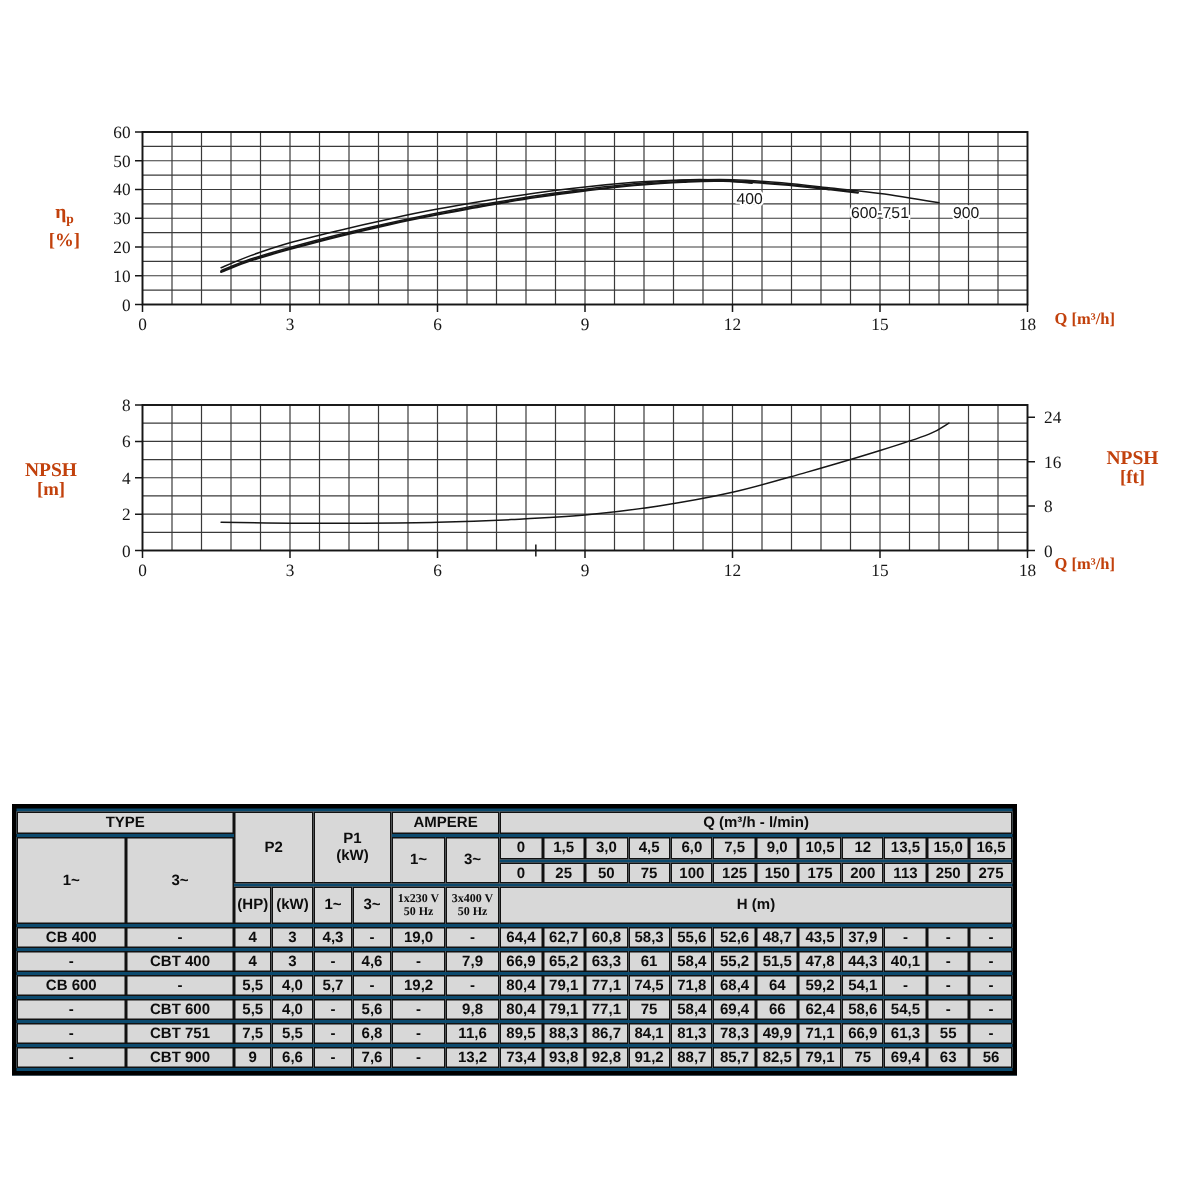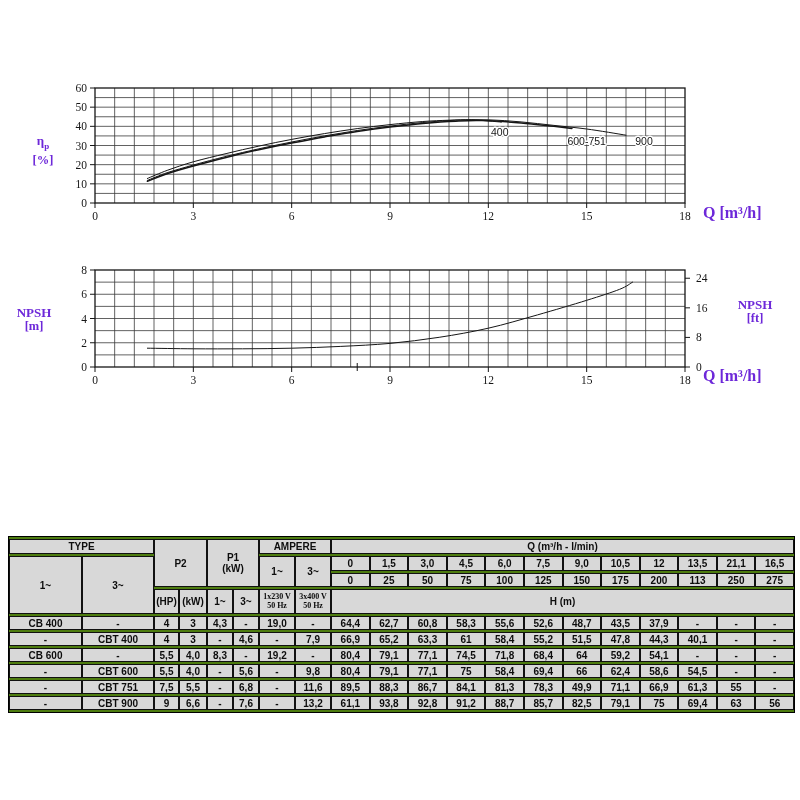--- a/index.html
+++ b/index.html
@@ -5,28 +5,28 @@
   html,body{margin:0;padding:0;background:#fff;width:800px;height:800px;overflow:hidden;}
   .page{position:relative;width:800px;height:800px;background:#fff;
         font-family:"Liberation Sans",sans-serif;color:#161616;}
   svg{position:absolute;left:0;display:block;}
   #eff-svg{top:80px;}
   #npsh-svg{top:258px;}
   .tick-label{font:11.5px "Liberation Serif","DejaVu Serif",serif;fill:#161616;}
   .series-label{font:10.5px "Liberation Sans",sans-serif;fill:#161616;
                 paint-order:stroke;stroke:#fff;stroke-width:3px;stroke-linejoin:round;}
   .axis-title{position:absolute;font-family:"Liberation Serif","DejaVu Serif",serif;
-              font-weight:bold;color:#6d28d9;text-align:center;line-height:13px;font-size:13px;}
+              font-weight:bold;color:#c2410c;text-align:center;line-height:13px;font-size:13px;}
   .axis-title .unit{font-size:12.5px;}
-  #eff-xlabel,#npsh-xlabel{font-size:16px;text-align:left;line-height:16px;}
+  #eff-xlabel,#npsh-xlabel{font-size:11px;text-align:left;line-height:16px;}
   sub{font-size:9px;}
   
   .table-wrap{position:absolute;left:8px;top:536px;width:787px;}
-  table{border-collapse:separate;border-spacing:0 2px;width:787px;table-layout:fixed;
-        border:1px solid #000000;background:#4d7c0f;}
+  table{border-collapse:separate;border-spacing:0 2px;width:670px;table-layout:fixed;
+        border:3px solid #000000;background:#0c4a6e;}
   th,td{border:1px solid #111;background:#d8d8d8;padding:0;text-align:center;
         vertical-align:middle;font:bold 10px/11px "Liberation Sans",sans-serif;color:#0d0d0d;
         overflow:hidden;white-space:nowrap;}
   .hr1 th{height:13px;}
   .hr2 th{height:13px;}
   .hr3 th{height:12px;}
   .hr4 th{height:23px;}
   .hr4 .volt{font-size:8px;line-height:8.5px;font-weight:bold;font-family:Liberation Serif, serif;}
   tbody td{height:12px;}
 </style>
@@ -244,21 +244,21 @@
           <th>0</th>
           <th>1,5</th>
           <th>3,0</th>
           <th>4,5</th>
           <th>6,0</th>
           <th>7,5</th>
           <th>9,0</th>
           <th>10,5</th>
           <th>12</th>
           <th>13,5</th>
-          <th>21,1</th>
+          <th>15,0</th>
           <th>16,5</th>
         </tr>
         <tr class="hr3">
           <th>0</th>
           <th>25</th>
           <th>50</th>
           <th>75</th>
           <th>100</th>
           <th>125</th>
           <th>150</th>
@@ -327,21 +327,21 @@
             <td>44,3</td>
             <td>40,1</td>
             <td>-</td>
             <td>-</td>
           </tr>
           <tr>
             <td>CB 600</td>
             <td>-</td>
             <td>5,5</td>
             <td>4,0</td>
-            <td>8,3</td>
+            <td>5,7</td>
             <td>-</td>
             <td>19,2</td>
             <td>-</td>
             <td>80,4</td>
             <td>79,1</td>
             <td>77,1</td>
             <td>74,5</td>
             <td>71,8</td>
             <td>68,4</td>
             <td>64</td>
@@ -397,21 +397,21 @@
           </tr>
           <tr>
             <td>-</td>
             <td>CBT 900</td>
             <td>9</td>
             <td>6,6</td>
             <td>-</td>
             <td>7,6</td>
             <td>-</td>
             <td>13,2</td>
-            <td>61,1</td>
+            <td>73,4</td>
             <td>93,8</td>
             <td>92,8</td>
             <td>91,2</td>
             <td>88,7</td>
             <td>85,7</td>
             <td>82,5</td>
             <td>79,1</td>
             <td>75</td>
             <td>69,4</td>
             <td>63</td>

